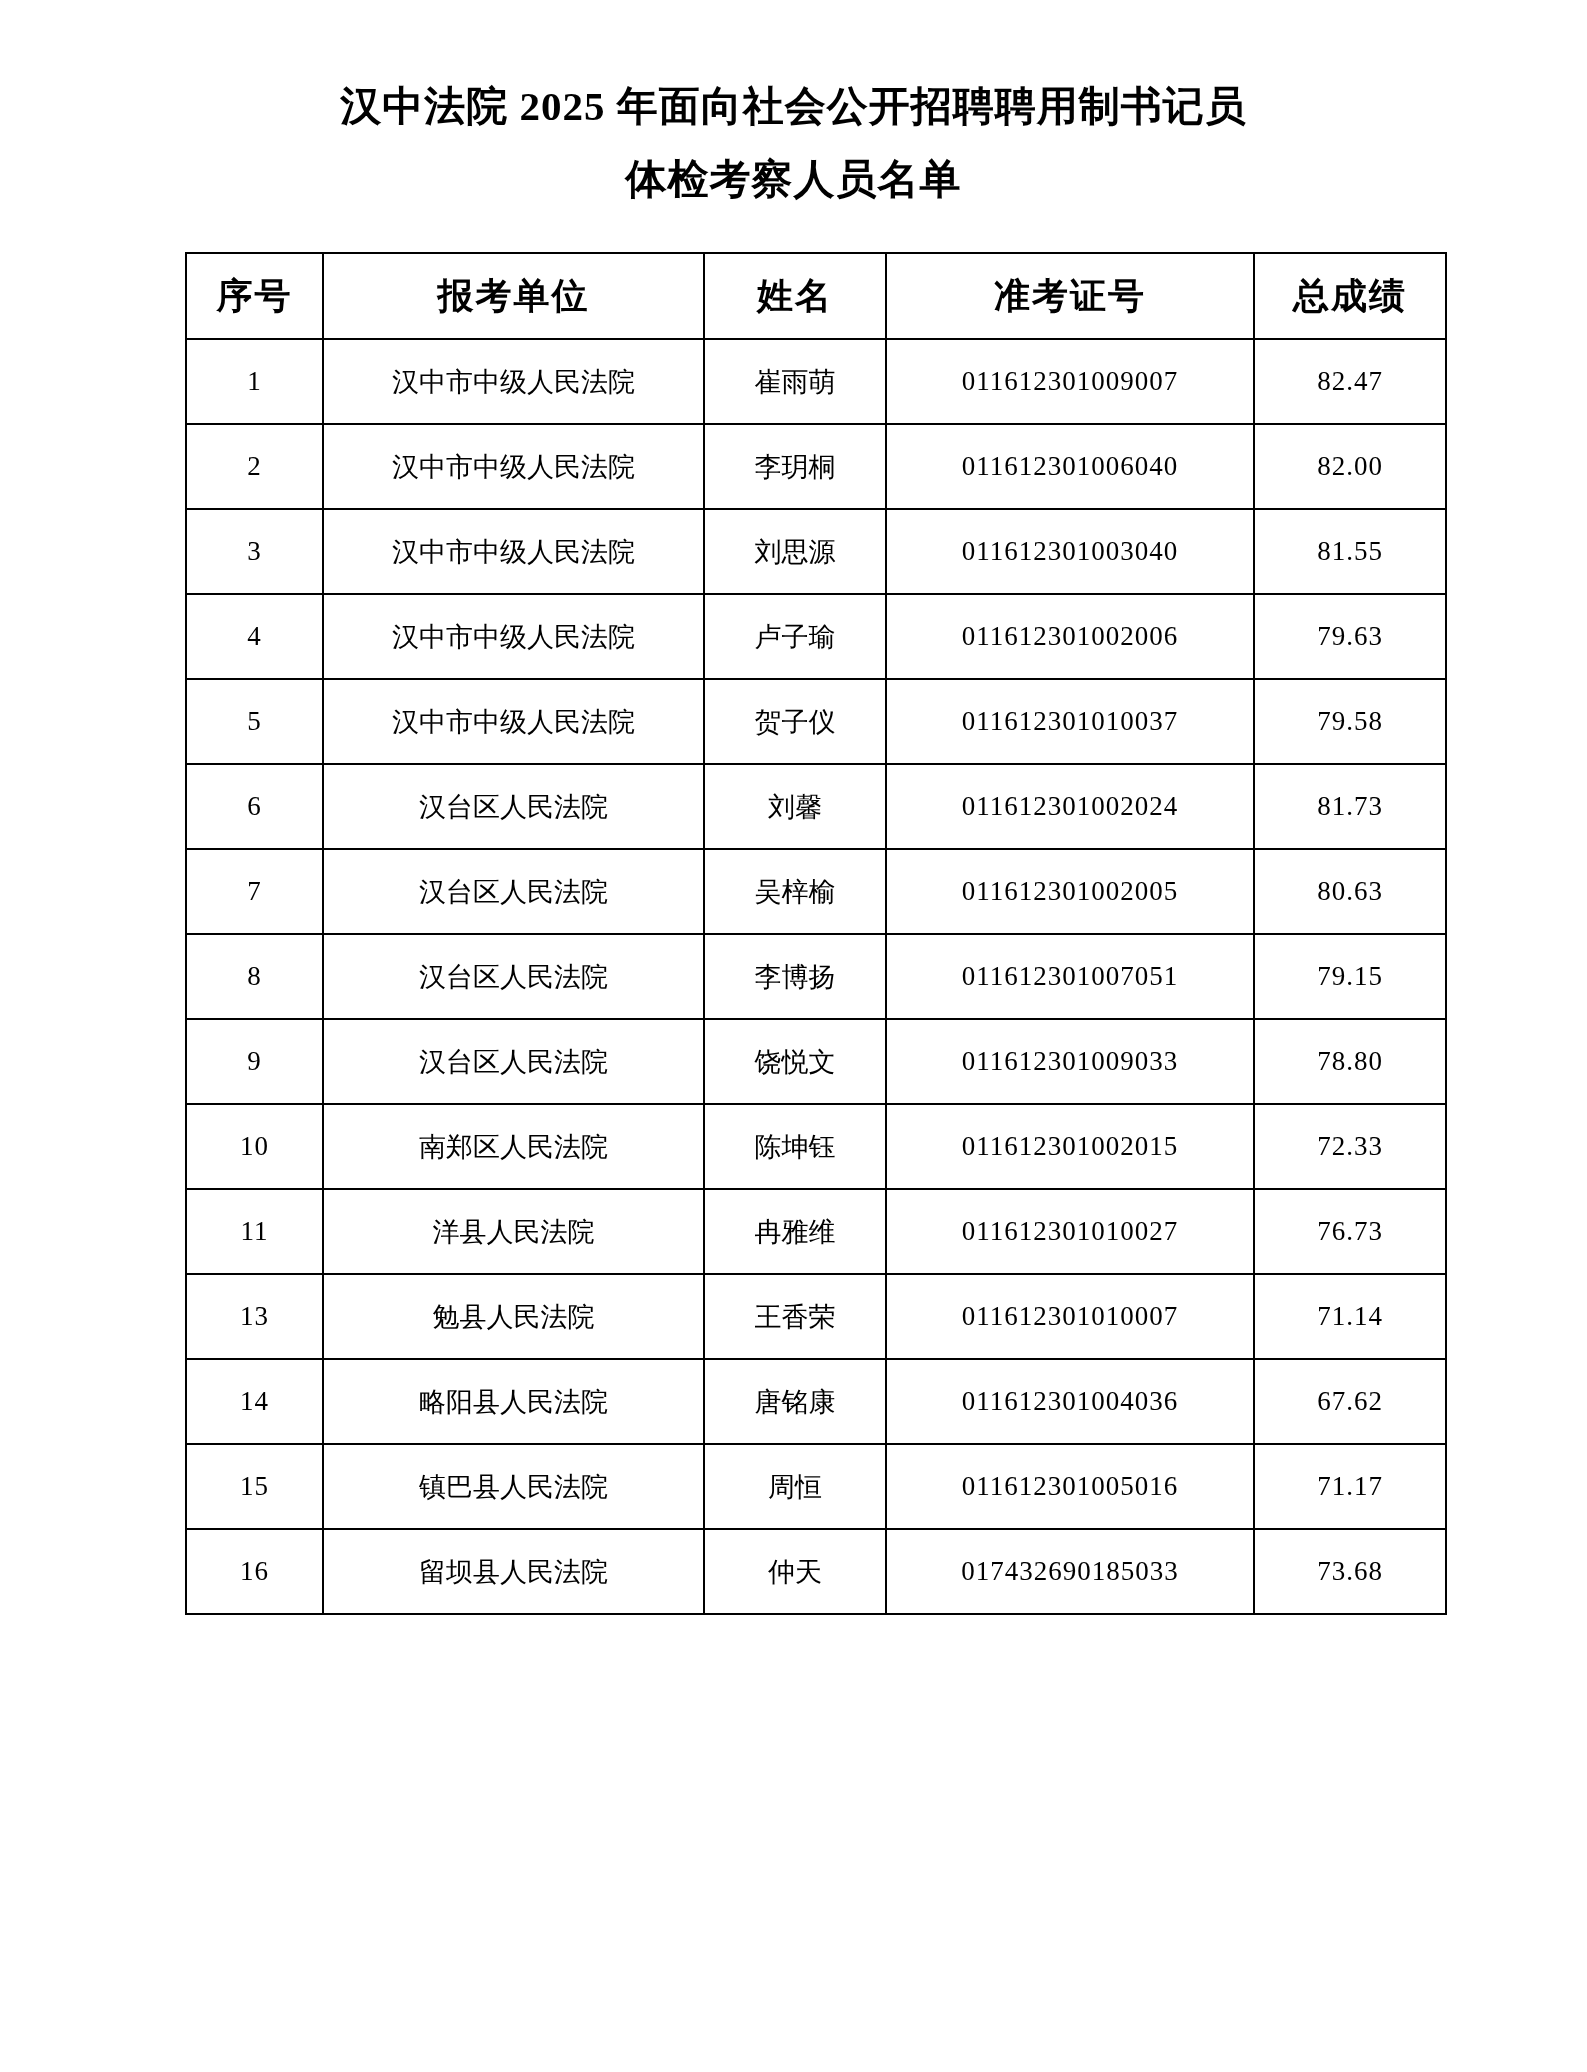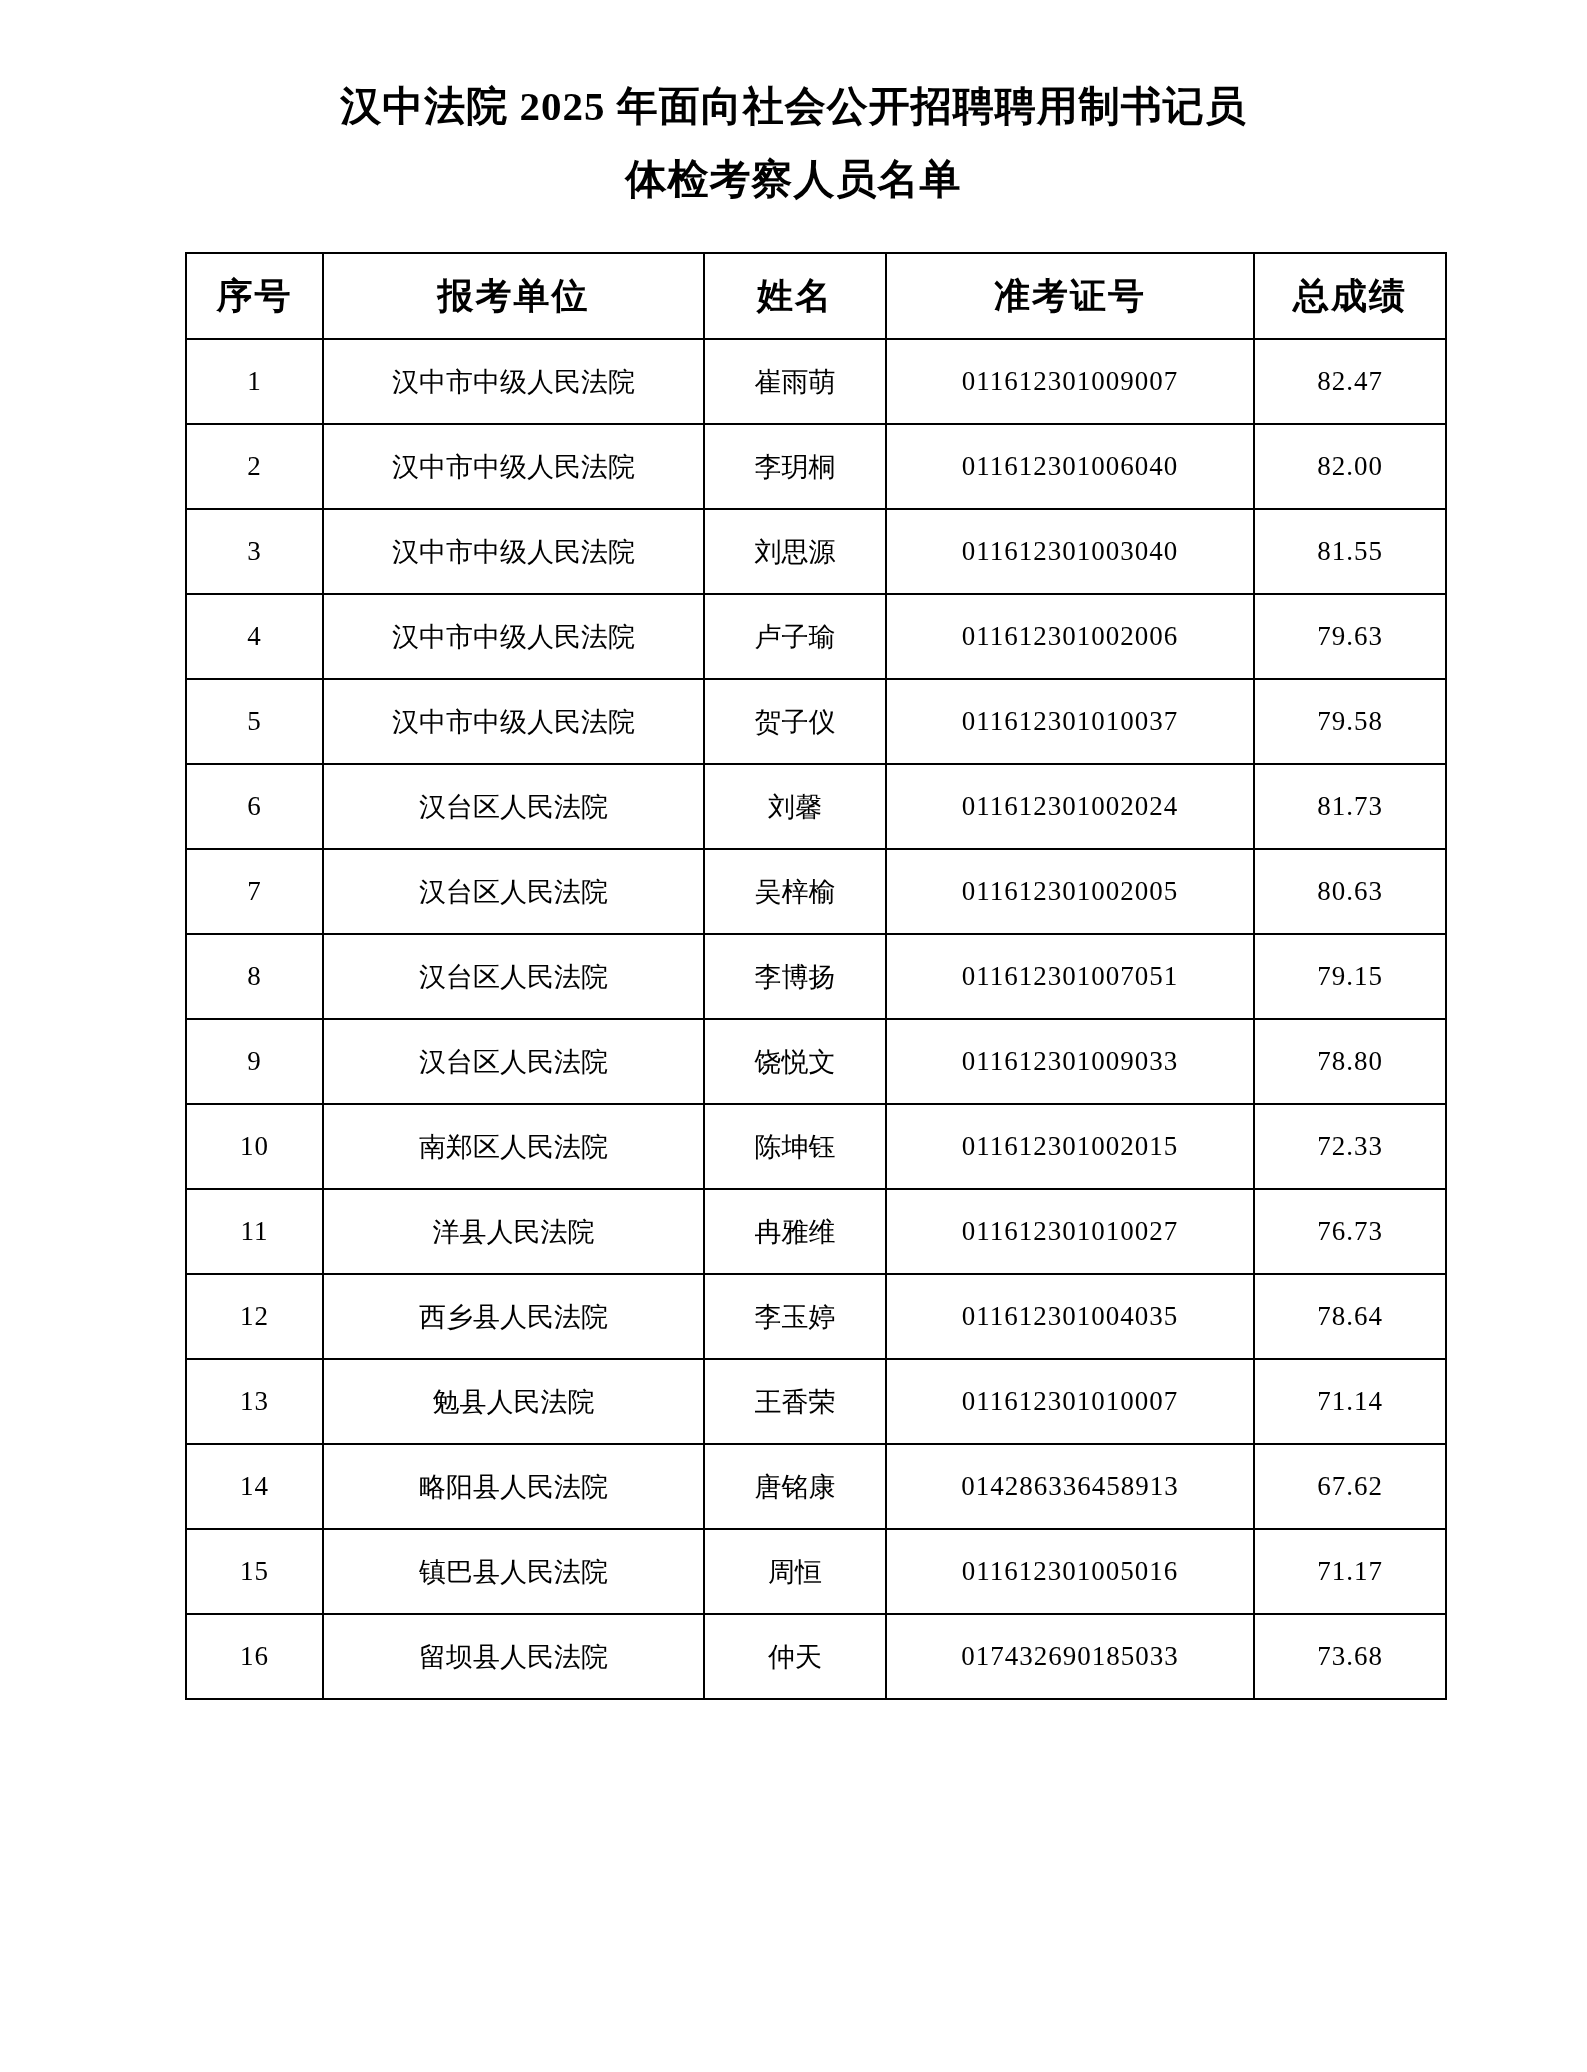--- a/index.html
+++ b/index.html
@@ -163,38 +163,31 @@
           <td class="cell-score">72.33</td>
         </tr>
         <tr>
           <td class="cell-no">11</td>
           <td class="cell-unit">洋县人民法院</td>
           <td class="cell-name">冉雅维</td>
           <td class="cell-ticket">011612301010027</td>
           <td class="cell-score">76.73</td>
         </tr>
         <tr>
-          <td class="cell-no">12</td>
-          <td class="cell-unit">西乡县人民法院</td>
-          <td class="cell-name">李玉婷</td>
-          <td class="cell-ticket">011612301004035</td>
-          <td class="cell-score">78.64</td>
-        </tr>
-        <tr>
           <td class="cell-no">13</td>
           <td class="cell-unit">勉县人民法院</td>
           <td class="cell-name">王香荣</td>
           <td class="cell-ticket">011612301010007</td>
           <td class="cell-score">71.14</td>
         </tr>
         <tr>
           <td class="cell-no">14</td>
           <td class="cell-unit">略阳县人民法院</td>
           <td class="cell-name">唐铭康</td>
-          <td class="cell-ticket">014286336458913</td>
+          <td class="cell-ticket">011612301004036</td>
           <td class="cell-score">67.62</td>
         </tr>
         <tr>
           <td class="cell-no">15</td>
           <td class="cell-unit">镇巴县人民法院</td>
           <td class="cell-name">周恒</td>
           <td class="cell-ticket">011612301005016</td>
           <td class="cell-score">71.17</td>
         </tr>
         <tr>

